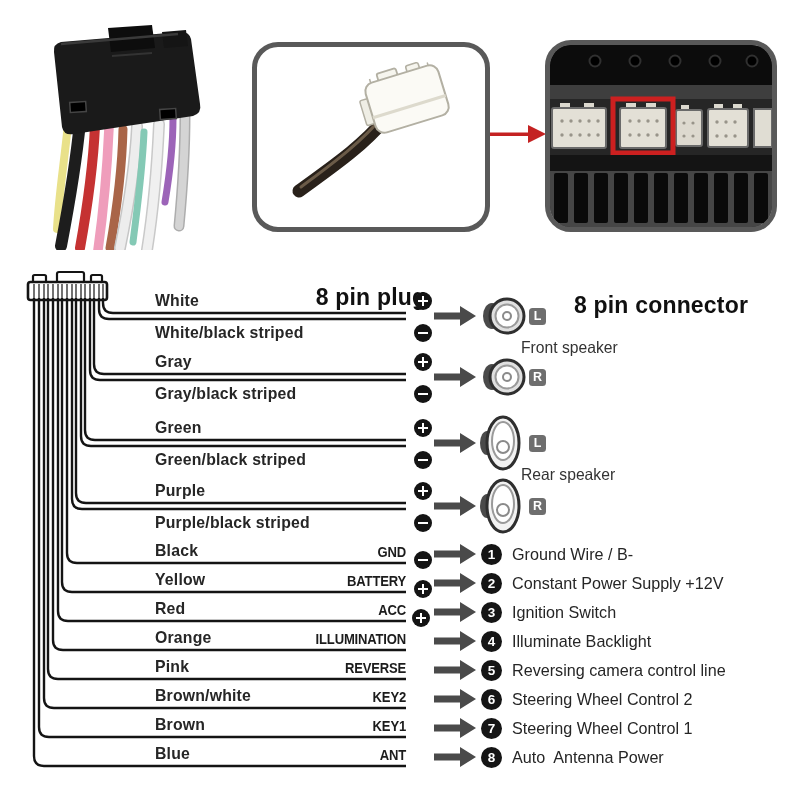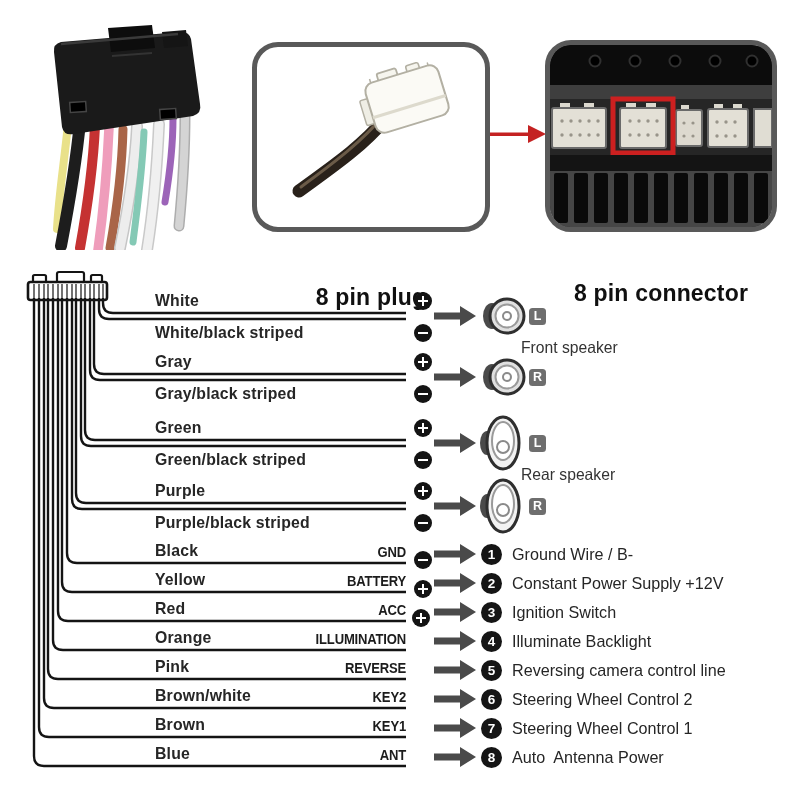--- a/index.html
+++ b/index.html
@@ -165,21 +165,21 @@
         <rect x="84" y="128" width="14" height="50" rx="2"></rect>
           <rect x="104" y="128" width="14" height="50" rx="2"></rect>
         <rect x="124" y="128" width="14" height="50" rx="2"></rect>
           <rect x="144" y="128" width="14" height="50" rx="2"></rect>
         <rect x="164" y="128" width="14" height="50" rx="2"></rect>
           <rect x="184" y="128" width="14" height="50" rx="2"></rect>
         <rect x="204" y="128" width="14" height="50" rx="2"></rect>
       </g>
     </svg>
   </div>
-  <div class="caption" style="left:545px;top:236px;width:232px">8 pin connector</div>
+  <div class="caption" style="left:545px;top:248px;width:232px">8 pin connector</div>
 
   <svg class="abs" style="left:0;top:0" width="800" height="800" viewBox="0 0 800 800">
     <g stroke="#141414" fill="none">
 
       <g>
         <rect x="33" y="275" width="13" height="10" rx="1.5" fill="#fff" stroke-width="2.2"></rect>
         <rect x="57" y="272" width="27" height="13" rx="2" fill="#fff" stroke-width="2.2"></rect>
         <rect x="91" y="275" width="11" height="10" rx="1.5" fill="#fff" stroke-width="2.2"></rect>
         <rect x="28" y="282" width="79" height="18" rx="2.5" fill="#fff" stroke-width="2.6"></rect>
         <path stroke-width="1.2" d="M103 284V298M99 284V298M94 284V298M90 284V298M85 284V298M81 284V298M76 284V298M72 284V298M67 284V298M62 284V298M58 284V298M53 284V298M48 284V298M44 284V298M39 284V298M34 284V298"></path>

